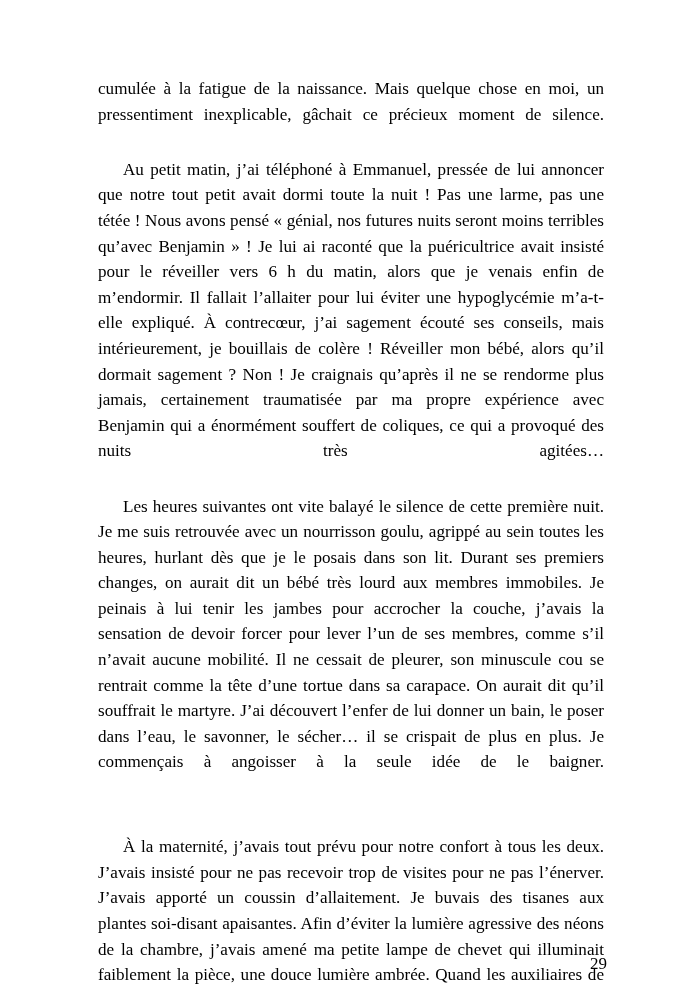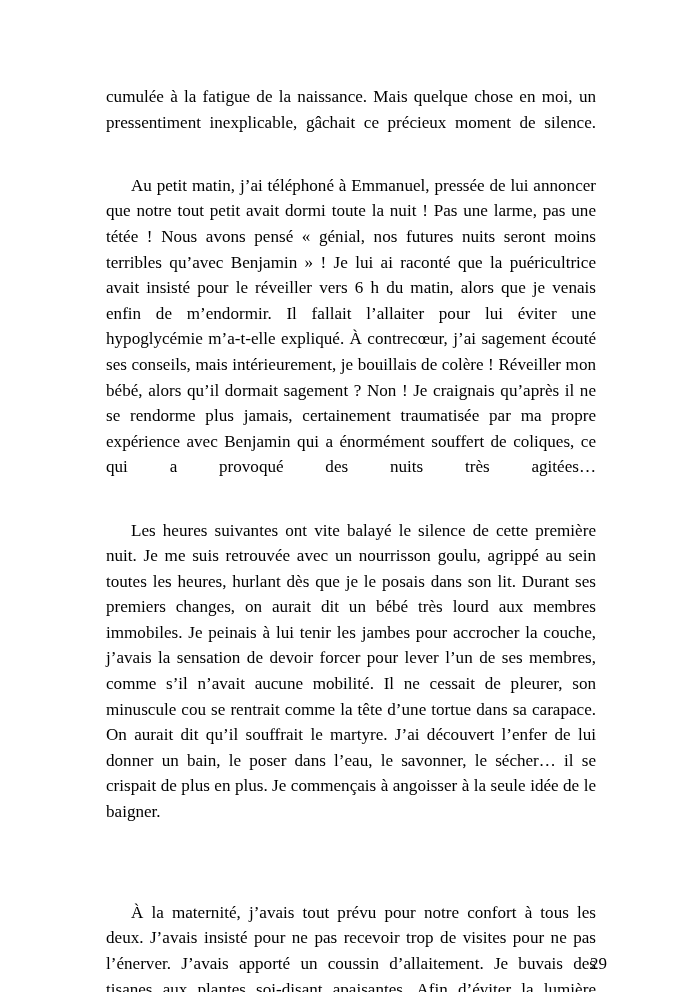--- a/index.html
+++ b/index.html
@@ -28,21 +28,21 @@
   }
 
   .text-block {
     position: absolute;
     left: 94px;
     top: 72px;
     width: 514px;
   }
 
   .para {
-    margin: 12px;
+    margin: 4px;
     text-align: justify;
     text-justify: inter-word;
     font-size: 17.1px;
     line-height: 25.6px;
     text-indent: 25px;
     hyphens: none;
     -webkit-hyphens: none;
     word-spacing: 0.01em;
   }
 

